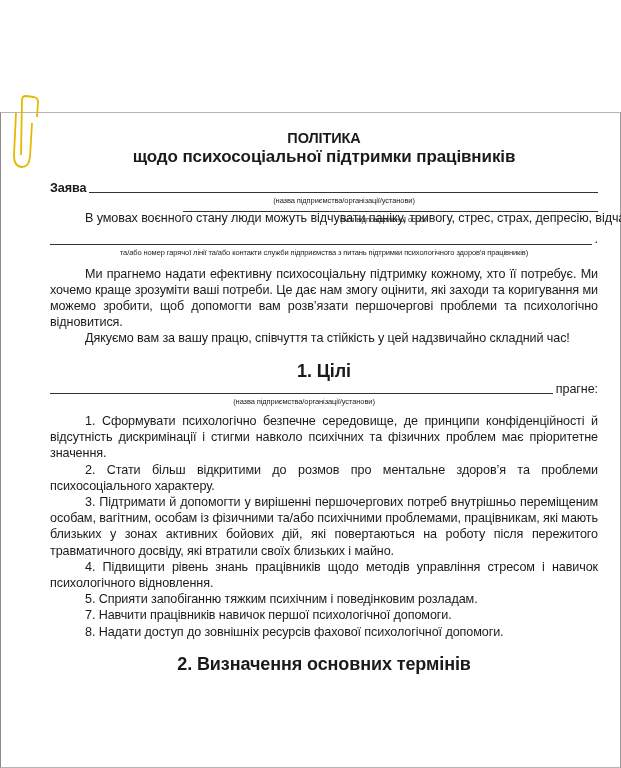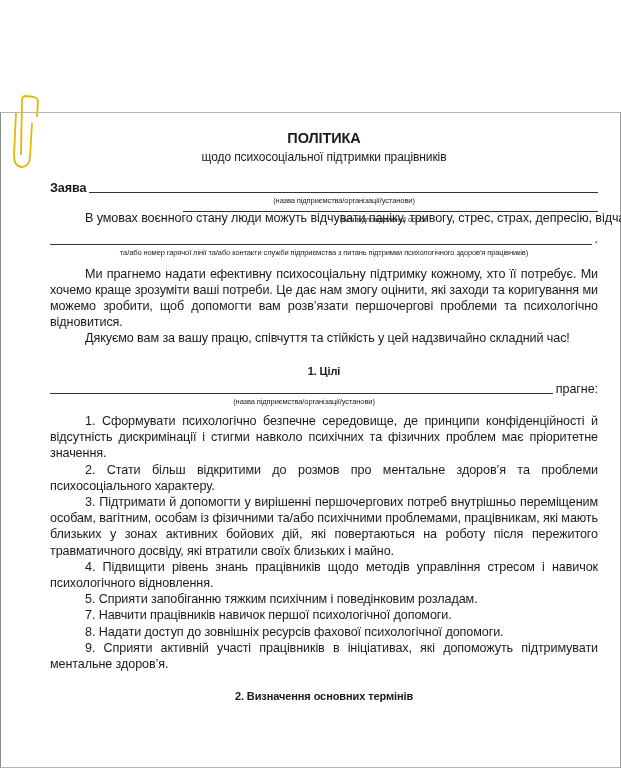--- a/index.html
+++ b/index.html
@@ -16,32 +16,32 @@
   .clip { position: absolute; left: 10px; top: 95px; width: 30px; height: 75px; }
   .content {
     position: absolute; left: 50px; top: 112px; width: 548px;
     font-size: 12.6px; line-height: 16.2px; letter-spacing: -0.1px;
   }
   .title {
     text-align: center; font-weight: bold; font-size: 14.5px; line-height: 18px;
     margin-top: 17px;
   }
   .subtitle {
-    text-align: center; font-weight: normal; font-size: 12px; line-height: 18px;
+    text-align: center; font-weight: bold; font-size: 17px; line-height: 18px;
     margin-top: 1px;
   }
   .fill-row { display: flex; align-items: flex-end; }
   .fill-row .lbl { font-weight: bold; white-space: nowrap; }
   .fill-row .line { flex: 1; border-bottom: 1px solid #333; margin: 0 0 3px 3px; height: 1px; }
   .fill-row .after { white-space: nowrap; margin-left: 3px; }
   .hint {
     text-align: center; font-size: 7.5px; line-height: 10px; color: #222;
   }
   p { margin: 0; text-align: justify; text-indent: 35px; }
-  .sec { text-align: center; font-weight: bold; font-size: 11px; }
+  .sec { text-align: center; font-weight: bold; font-size: 18px; }
   .list p { text-indent: 35px; }
 </style>
 </head>
 <body>
 
 <div class="page"></div>
 
 <svg class="clip" viewBox="0 0 30 75">
   <path d="M6 18 L4 60 Q4 72 12 72 Q19 72 20 62 L22 28" fill="none" stroke="#e6b800" stroke-width="1.8"></path>
   <path d="M11 60 L12 5 Q12 1 16 1 L24 2 Q28 3 28 7 L27 22" fill="none" stroke="#e6b800" stroke-width="1.8"></path>
@@ -85,18 +85,17 @@
   <div class="hint" style="padding-right:40px;">(назва підприємства/організації/установи)</div>
 
   <div class="list" style="margin-top:6px;">
     <p>1. Сформувати психологічно безпечне середовище, де принципи конфіденційності й відсутність дискримінації і стигми навколо психічних та фізичних проблем має пріоритетне значення.</p>
     <p>2. Стати більш відкритими до розмов про ментальне здоров’я та проблеми психосоціального характеру.</p>
     <p>3. Підтримати й допомогти у вирішенні першочергових потреб внутрішньо переміщеним особам, вагітним, особам із фізичними та/або психічними проблемами, працівникам, які мають близьких у зонах активних бойових дій, які повертаються на роботу після пережитого травматичного досвіду, які втратили своїх близьких і майно.</p>
     <p>4. Підвищити рівень знань працівників щодо методів управління стресом і навичок психологічного відновлення.</p>
     <p>5. Сприяти запобіганню тяжким психічним і поведінковим розладам.</p>
     <p>7. Навчити працівників навичок першої психологічної допомоги.</p>
     <p>8. Надати доступ до зовнішніх ресурсів фахової психологічної допомоги.</p>
-    <p>9. Сприяти активній участі працівників в ініціативах, які допоможуть підтримувати ментальне здоров’я.</p>
   </div>
 
   <div class="sec" style="margin-top:16px;">2. Визначення основних термінів</div>
 
 </div>
 
 </body></html>

